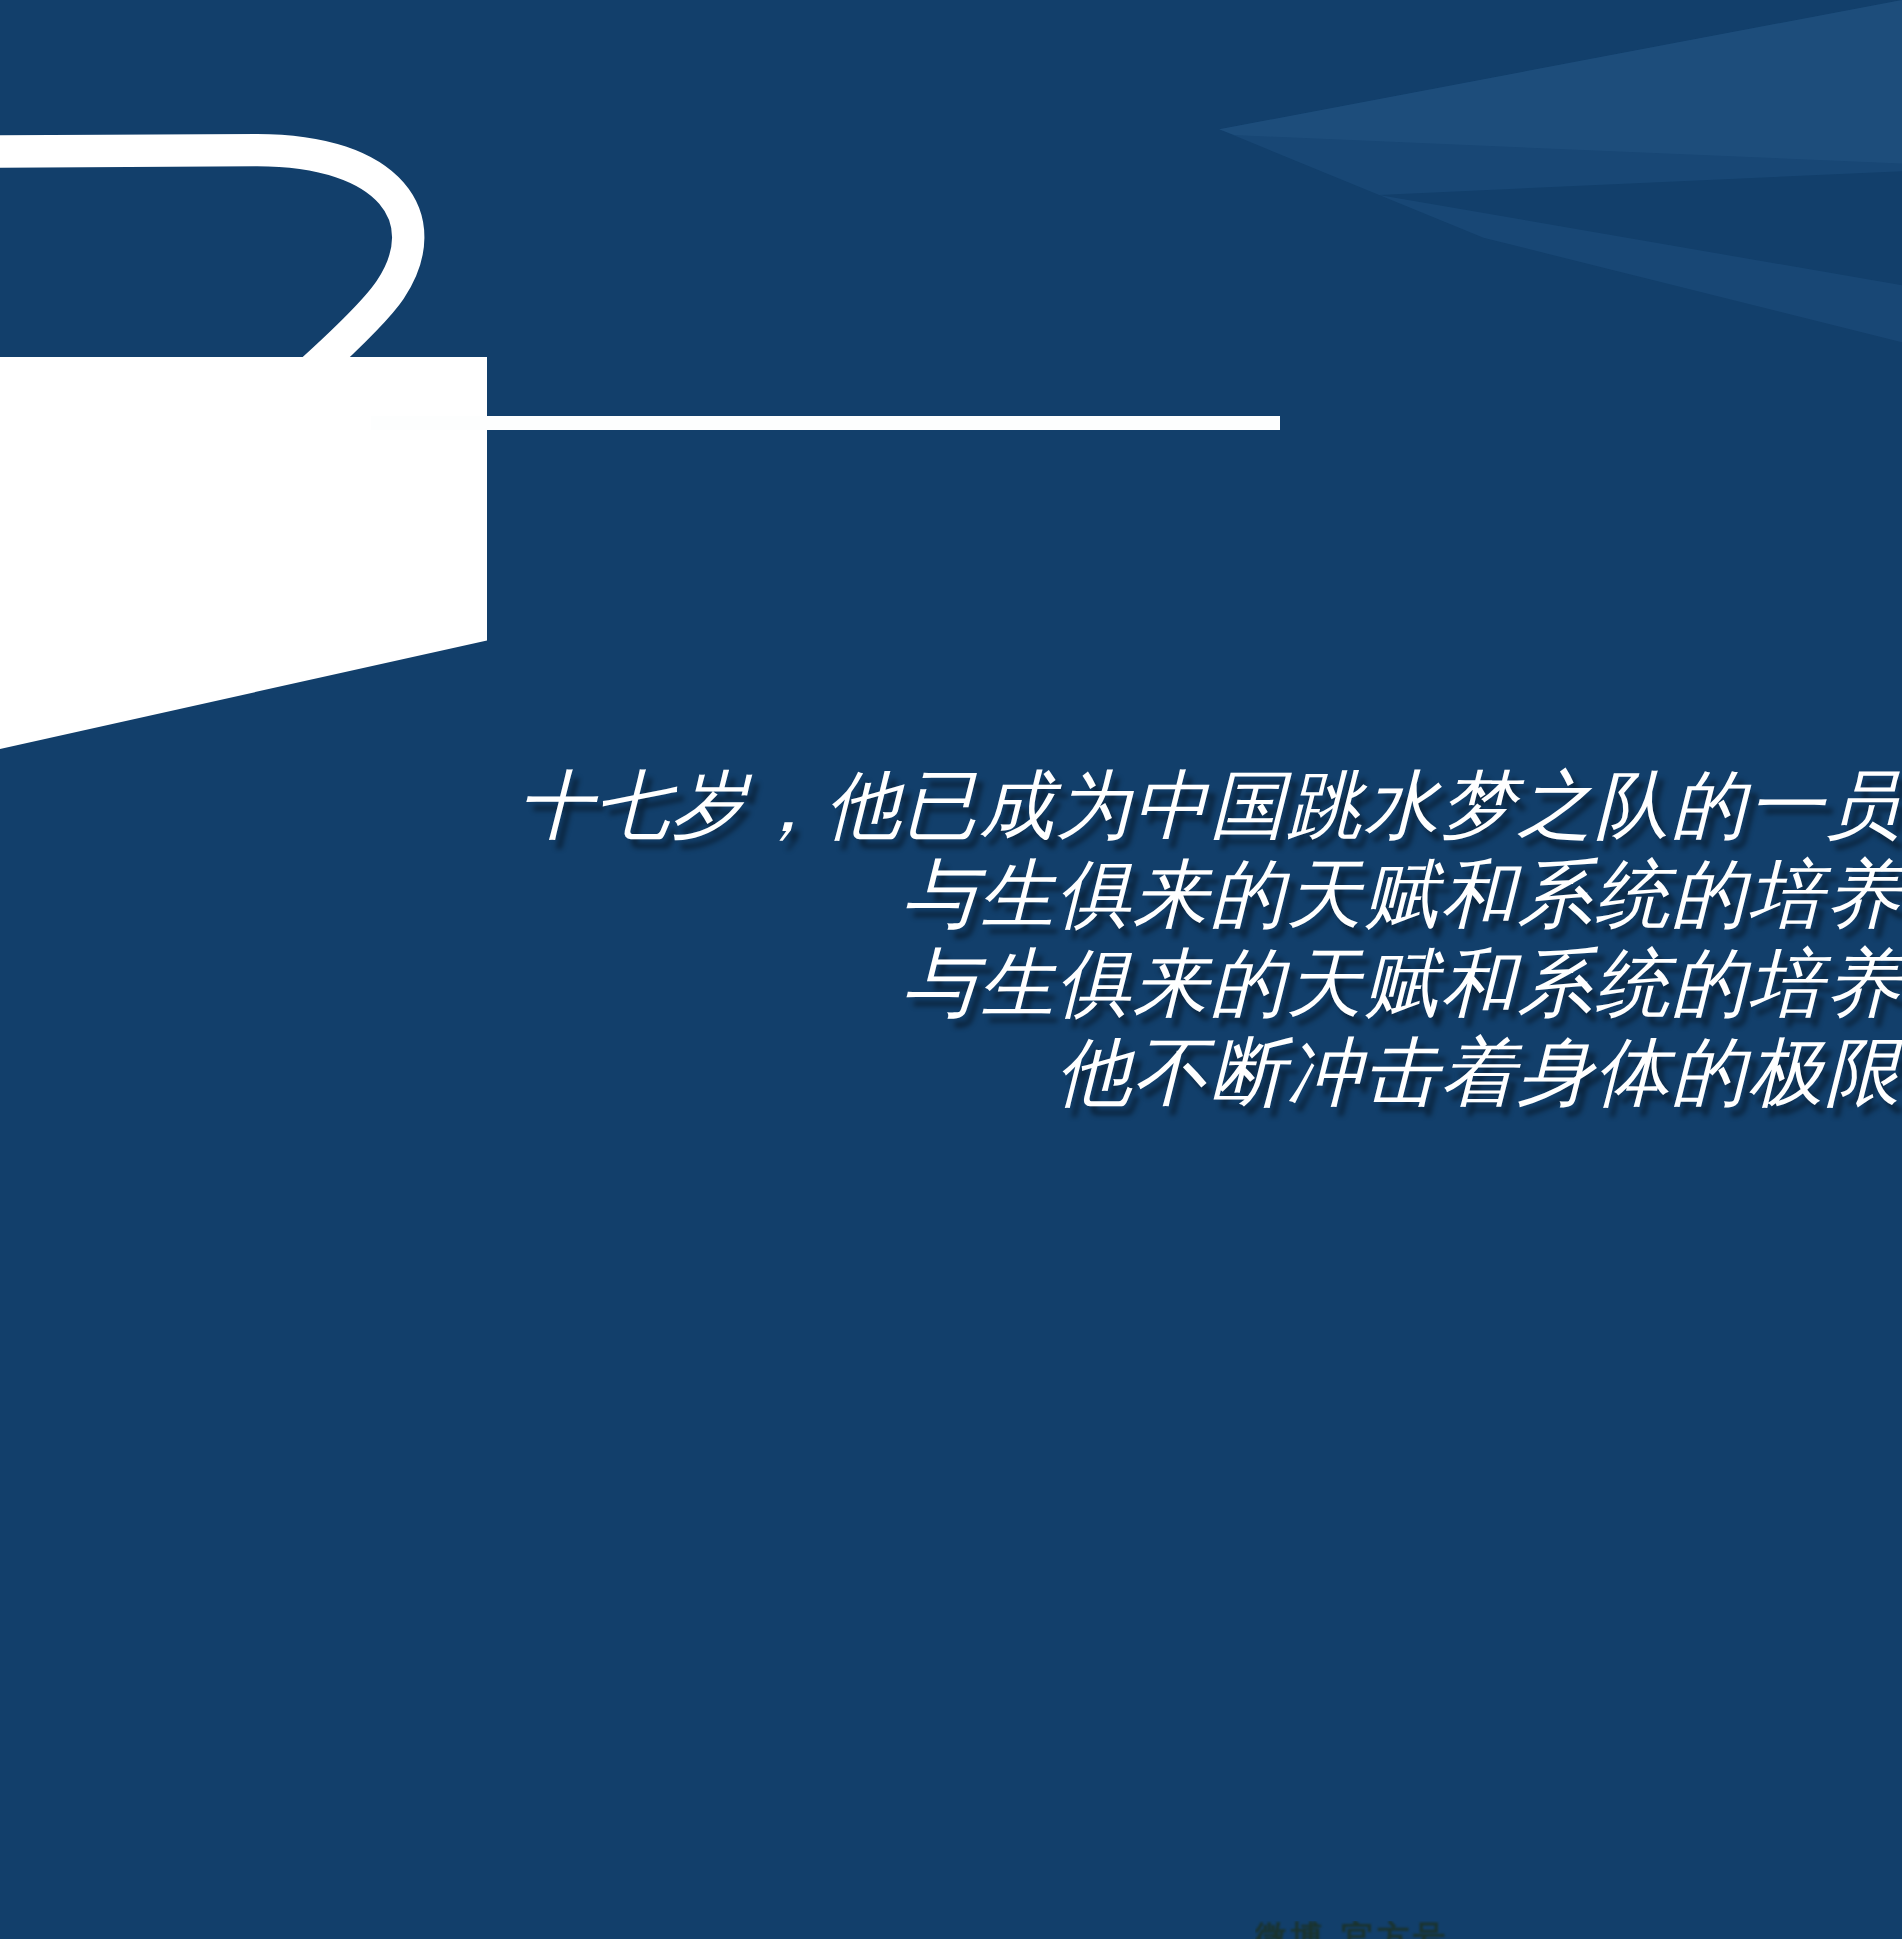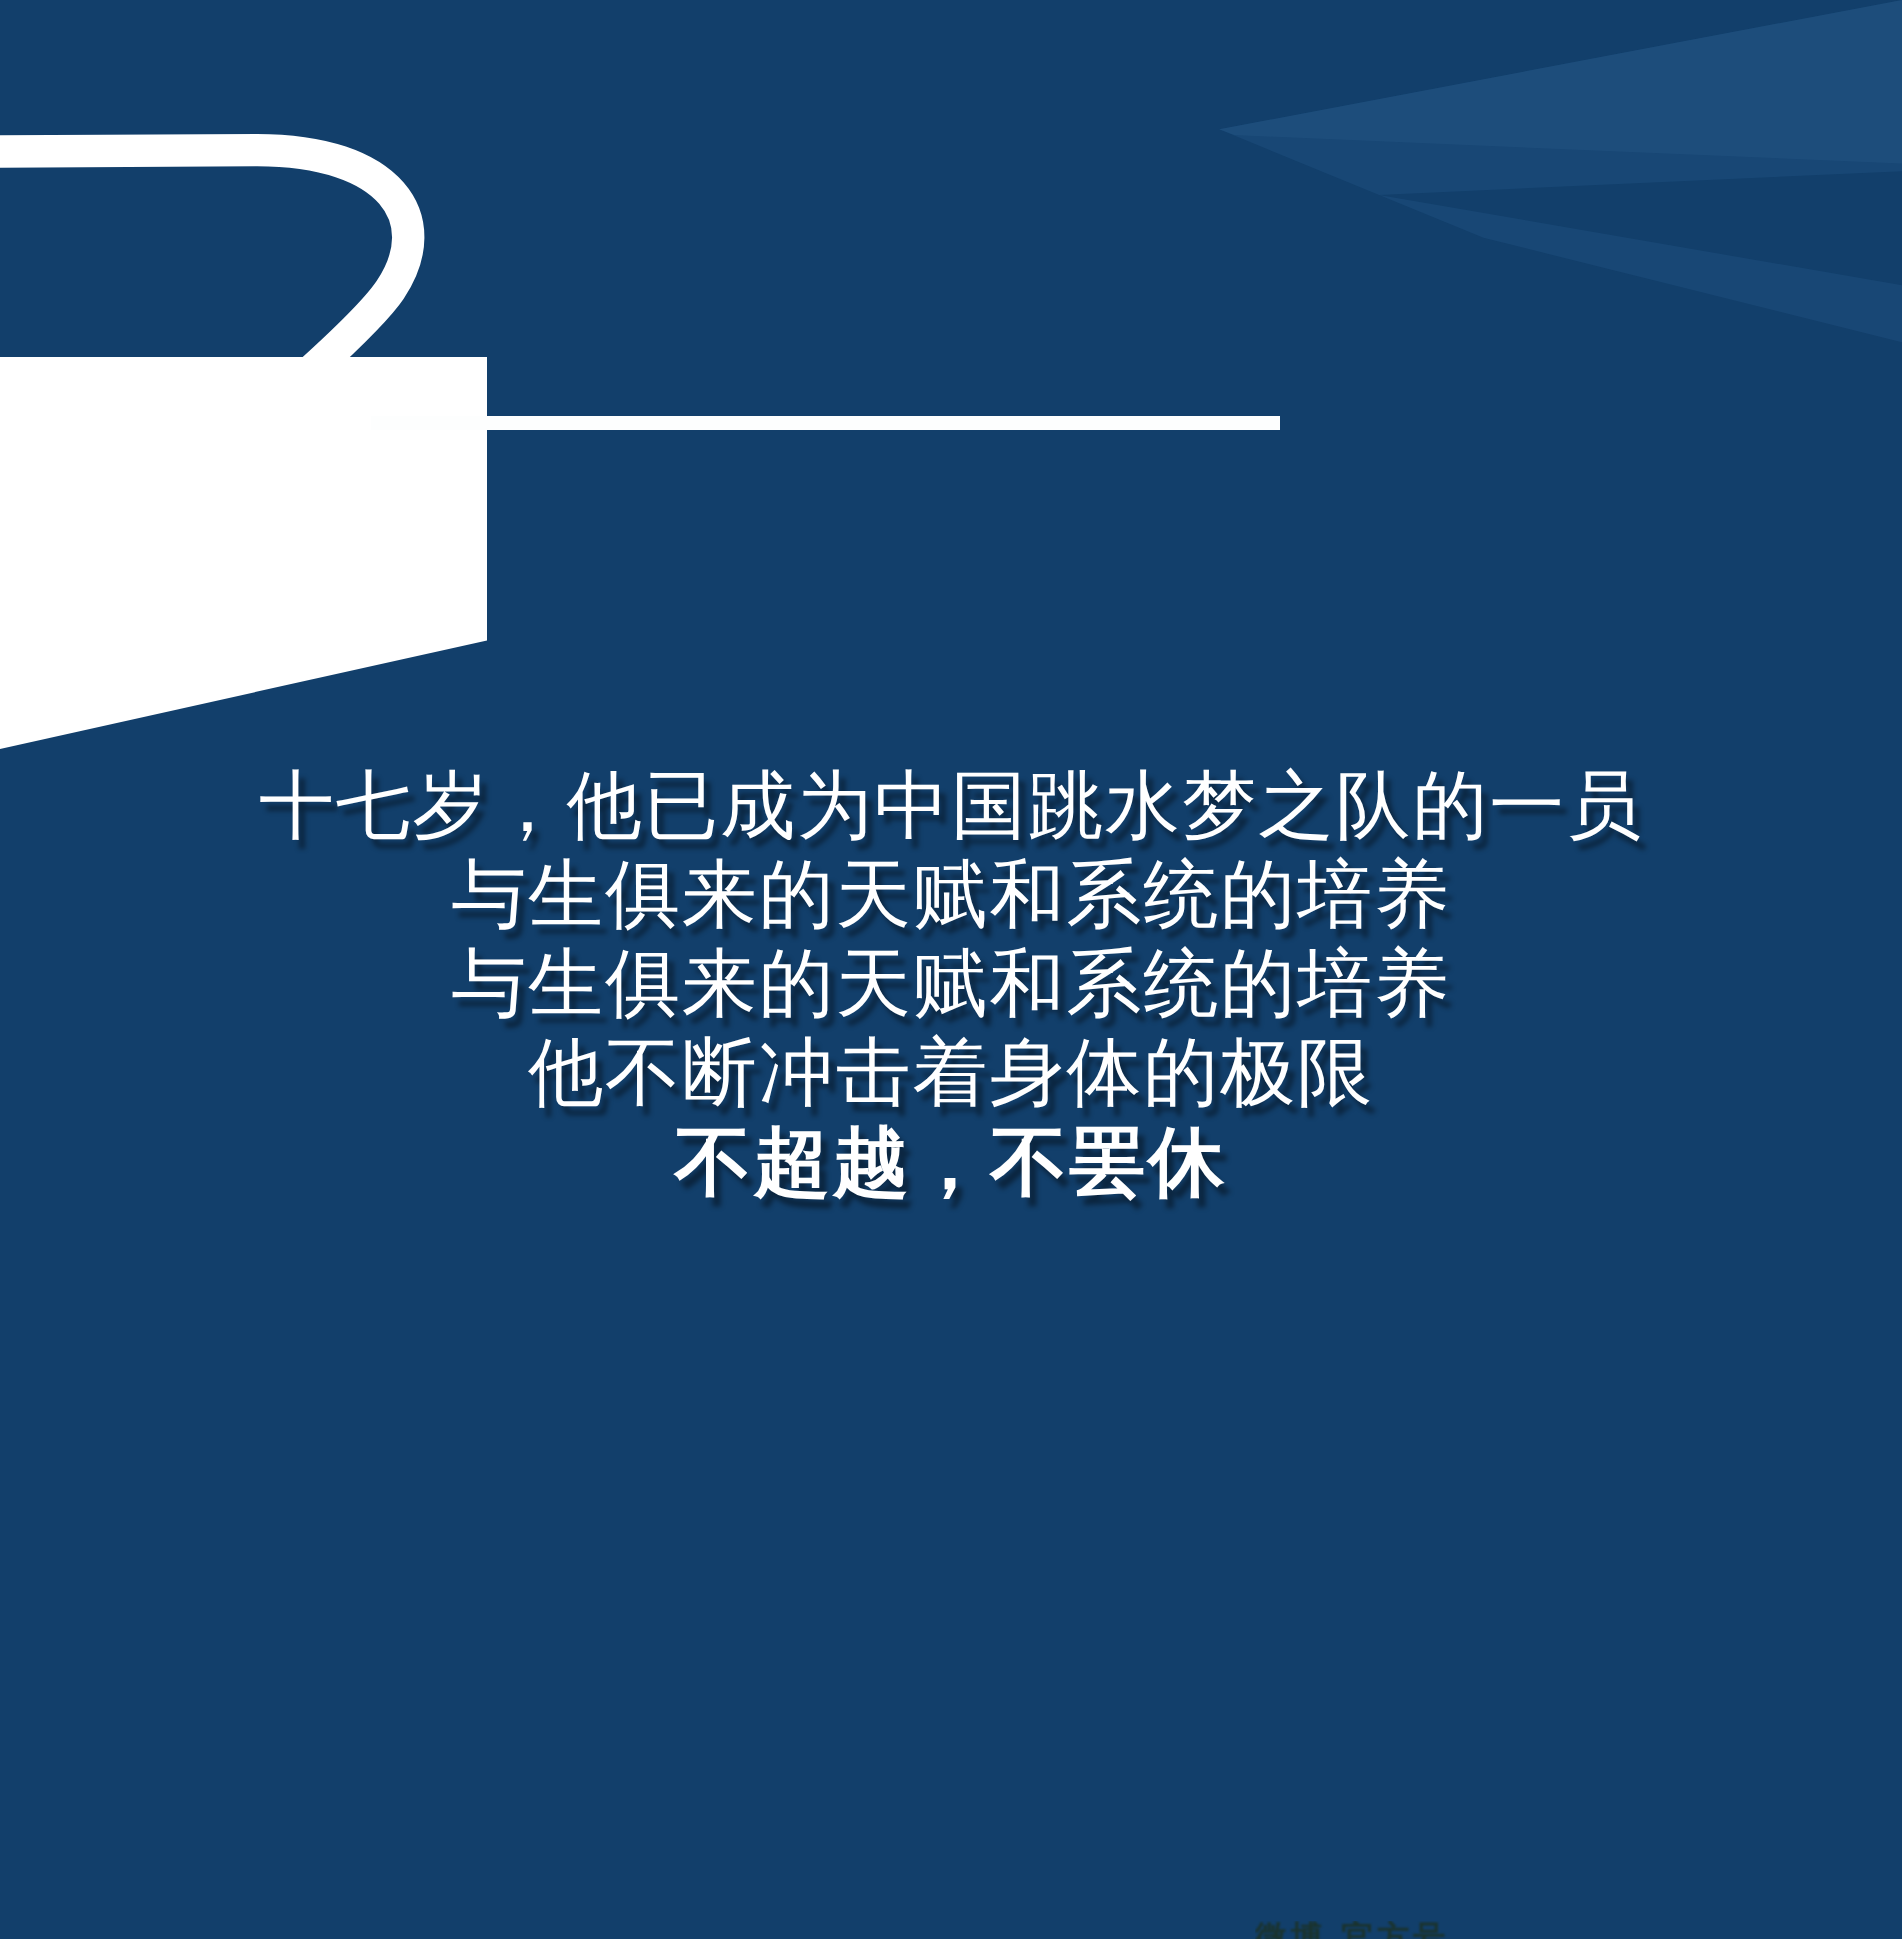--- a/index.html
+++ b/index.html
@@ -56,22 +56,23 @@
     height: 14.3px;
     background: #fdfefe;
   }
 
   
   .copy {
     position: absolute;
     left: 0;
     top: 761px;
     width: 1902px;
-    text-align: center;
+    text-align: right;
     color: #ffffff;
+    font-style: italic;
   }
   .copy-line {
     font-size: 75px;
     line-height: 89px;
     letter-spacing: 1.9px;
     font-weight: 400;
     color: #ffffff;
     text-shadow: 6.7px 8.6px 5.7px rgba(0,0,0,0.42);
     white-space: nowrap;
   }
@@ -119,21 +120,20 @@
   </svg>
 
   <div class="banner-block"></div>
   <div class="banner-rule"></div>
 
   <div class="copy">
     <div class="copy-line">十七岁，他已成为中国跳水梦之队的一员</div>
     <div class="copy-line">与生俱来的天赋和系统的培养</div>
     <div class="copy-line">与生俱来的天赋和系统的培养</div>
     <div class="copy-line">他不断冲击着身体的极限</div>
-    <div class="copy-line is-emphasis">不超越，不罢休</div>
   </div>
 
   <div class="watermark">
     <span class="watermark-text">微博 官方号</span>
   </div>
 
 </div>
 
 
 </body></html>

